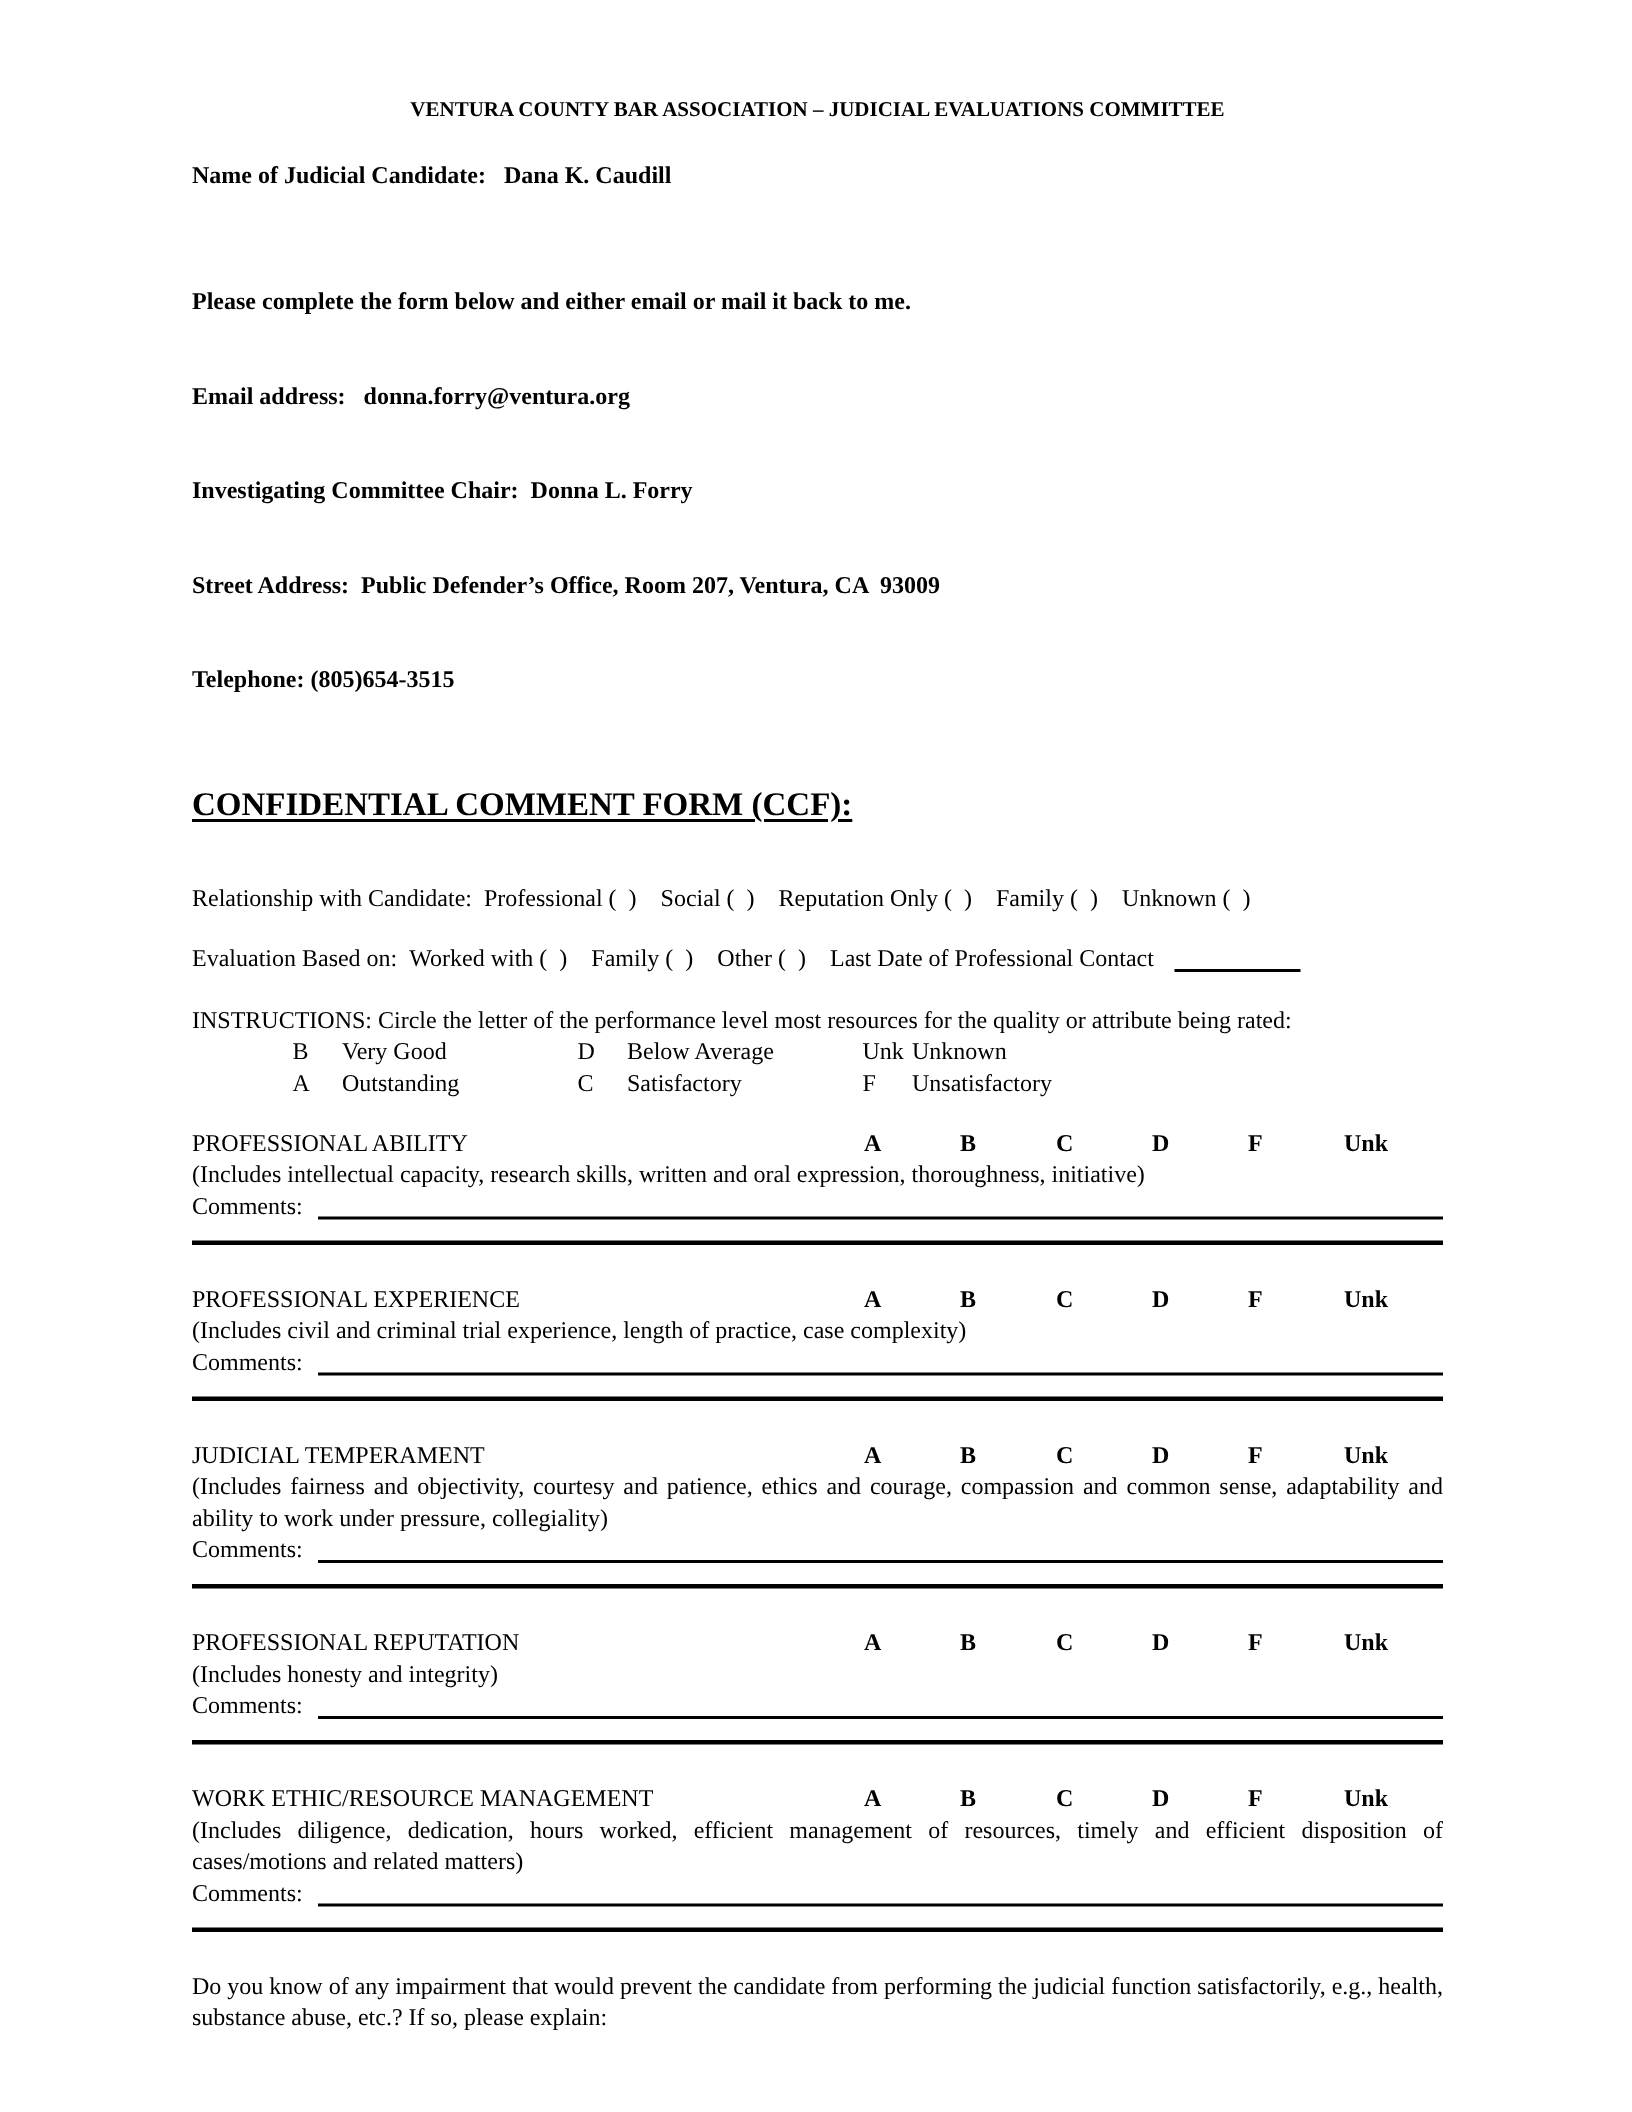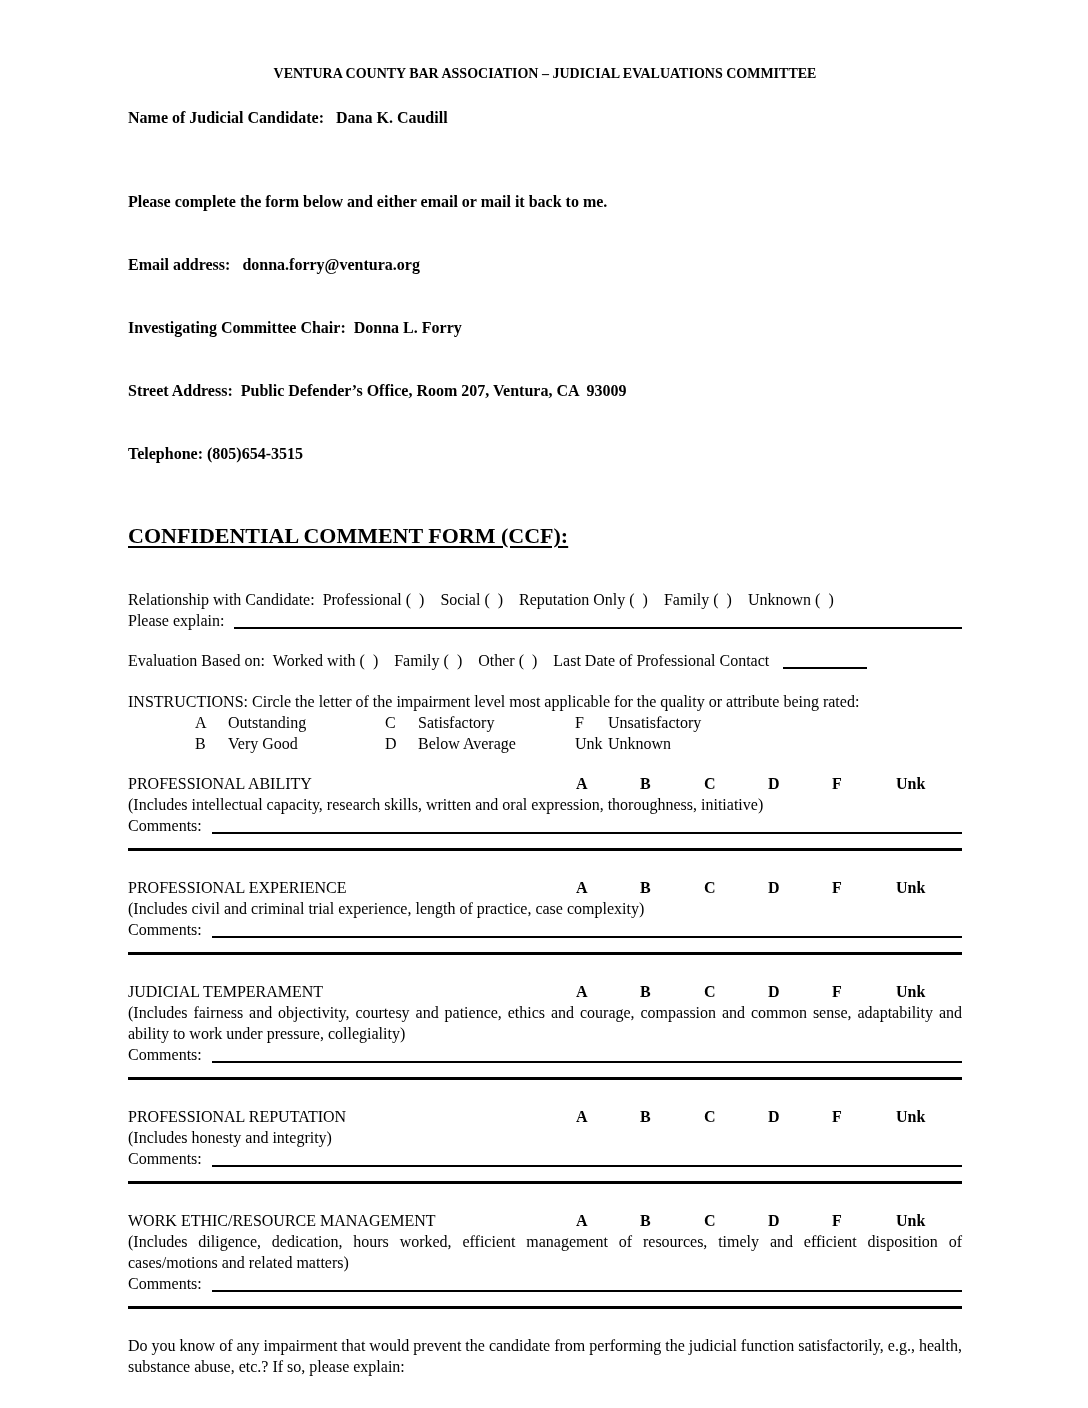--- a/index.html
+++ b/index.html
@@ -95,45 +95,41 @@
       <div>Investigating Committee Chair:  Donna L. Forry</div>
       <div>Street Address:  Public Defender’s Office, Room 207, Ventura, CA  93009</div>
       <div>Telephone: (805)654-3515</div>
     </div>
 
     <div class="ccf-heading">CONFIDENTIAL COMMENT FORM (CCF):</div>
 
     <div class="relationship-row">
       <span>Relationship with Candidate:</span><span class="opt first">Professional (  )</span><span class="opt">Social (  )</span><span class="opt">Reputation Only (  )</span><span class="opt">Family (  )</span><span class="opt">Unknown (  )</span>
     </div>
-    <div class="fill-row">
-      <span>Please explain:</span>
-      <span class="fill-line"></span>
-    </div>
 
     <div class="evaluation-row">
       <span>Evaluation Based on:</span>
         <span class="opt first">Worked with (  )</span>
         <span class="opt">Family (  )</span>
         <span class="opt">Other (  )</span>
         <span class="lastdate-label">Last Date of Professional Contact</span>
       <span class="date-line"></span>
     </div>
 
-    <div class="instructions">INSTRUCTIONS: Circle the letter of the impairment level most applicable for the quality or attribute being rated:</div>
+    <div class="instructions">INSTRUCTIONS: Circle the letter of the performance level most resources for the quality or attribute being rated:</div>
+    <div class="legend-row">
+      <span class="legend-cell"><span class="legend-key">B</span><span>Very Good</span></span>
+      <span class="legend-cell"><span class="legend-key">D</span><span>Below Average</span></span>
+      <span class="legend-cell last"><span class="legend-key">Unk</span><span>Unknown</span></span>
+    </div>
     <div class="legend-row">
       <span class="legend-cell"><span class="legend-key">A</span><span>Outstanding</span></span>
       <span class="legend-cell"><span class="legend-key">C</span><span>Satisfactory</span></span>
       <span class="legend-cell last"><span class="legend-key">F</span><span>Unsatisfactory</span></span>
     </div>
-    <div class="legend-row">
-      <span class="legend-cell"><span class="legend-key">B</span><span>Very Good</span></span>
-      <span class="legend-cell"><span class="legend-key">D</span><span>Below Average</span></span>
-      <span class="legend-cell last"><span class="legend-key">Unk</span><span>Unknown</span></span>
-    </div>
 
     <div class="section first">
       <div class="sec-head">
         <span>PROFESSIONAL ABILITY</span>
         <span class="ratings">
           <span class="r">A</span>
             <span class="r">B</span>
             <span class="r">C</span>
             <span class="r">D</span>
             <span class="r">F</span>

